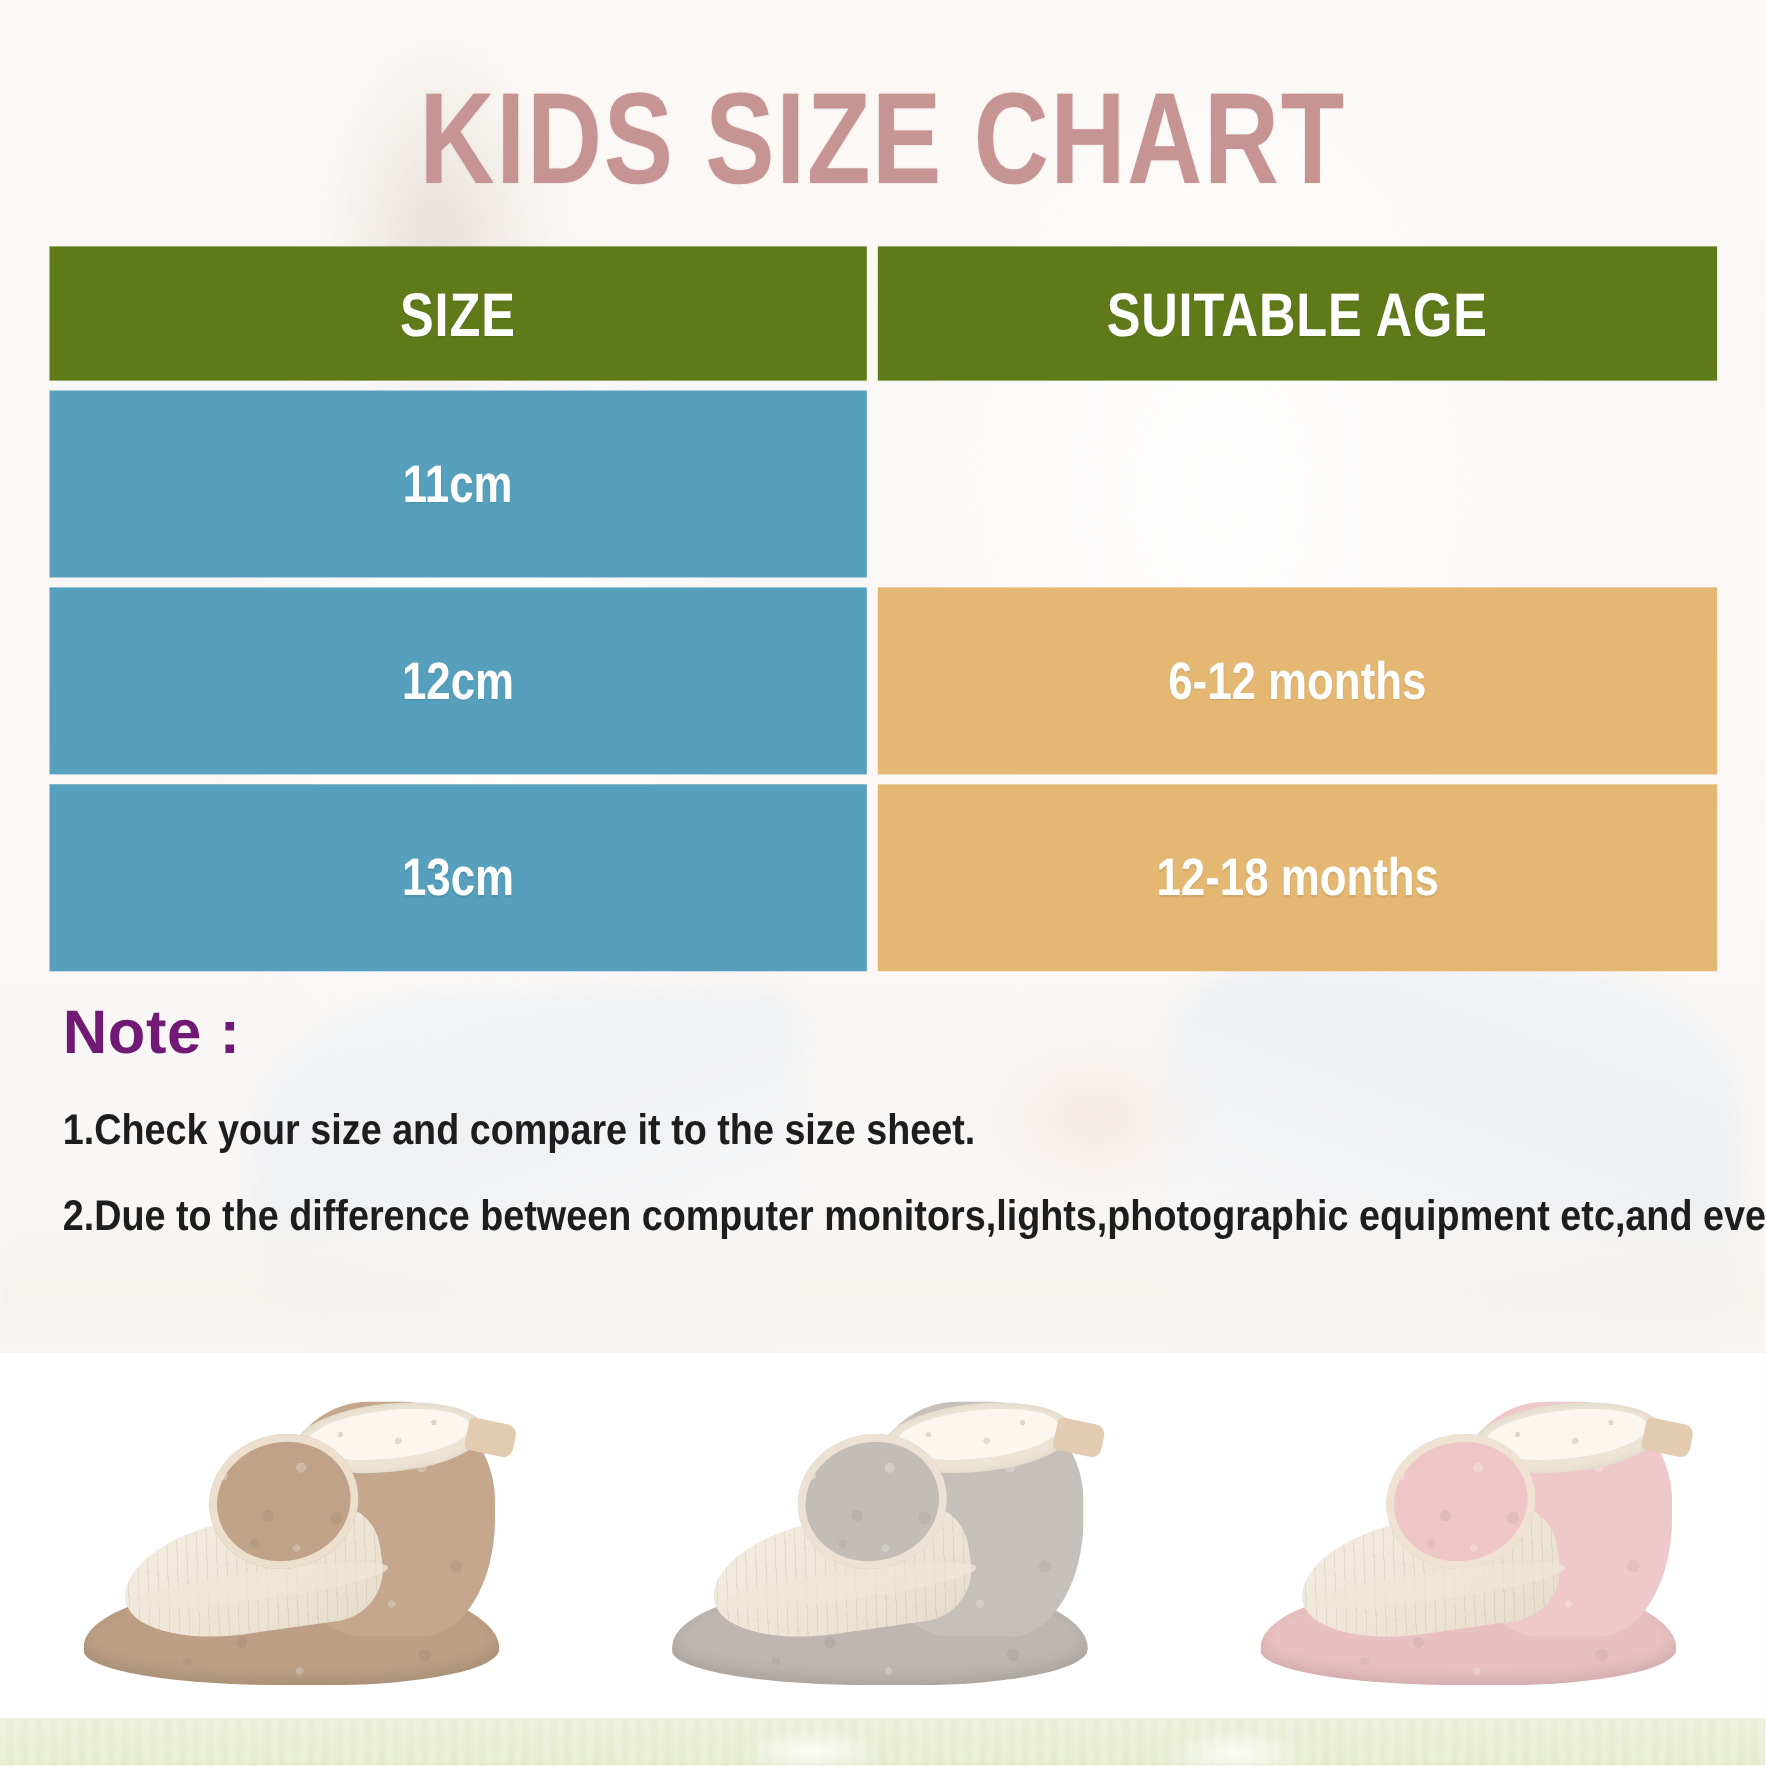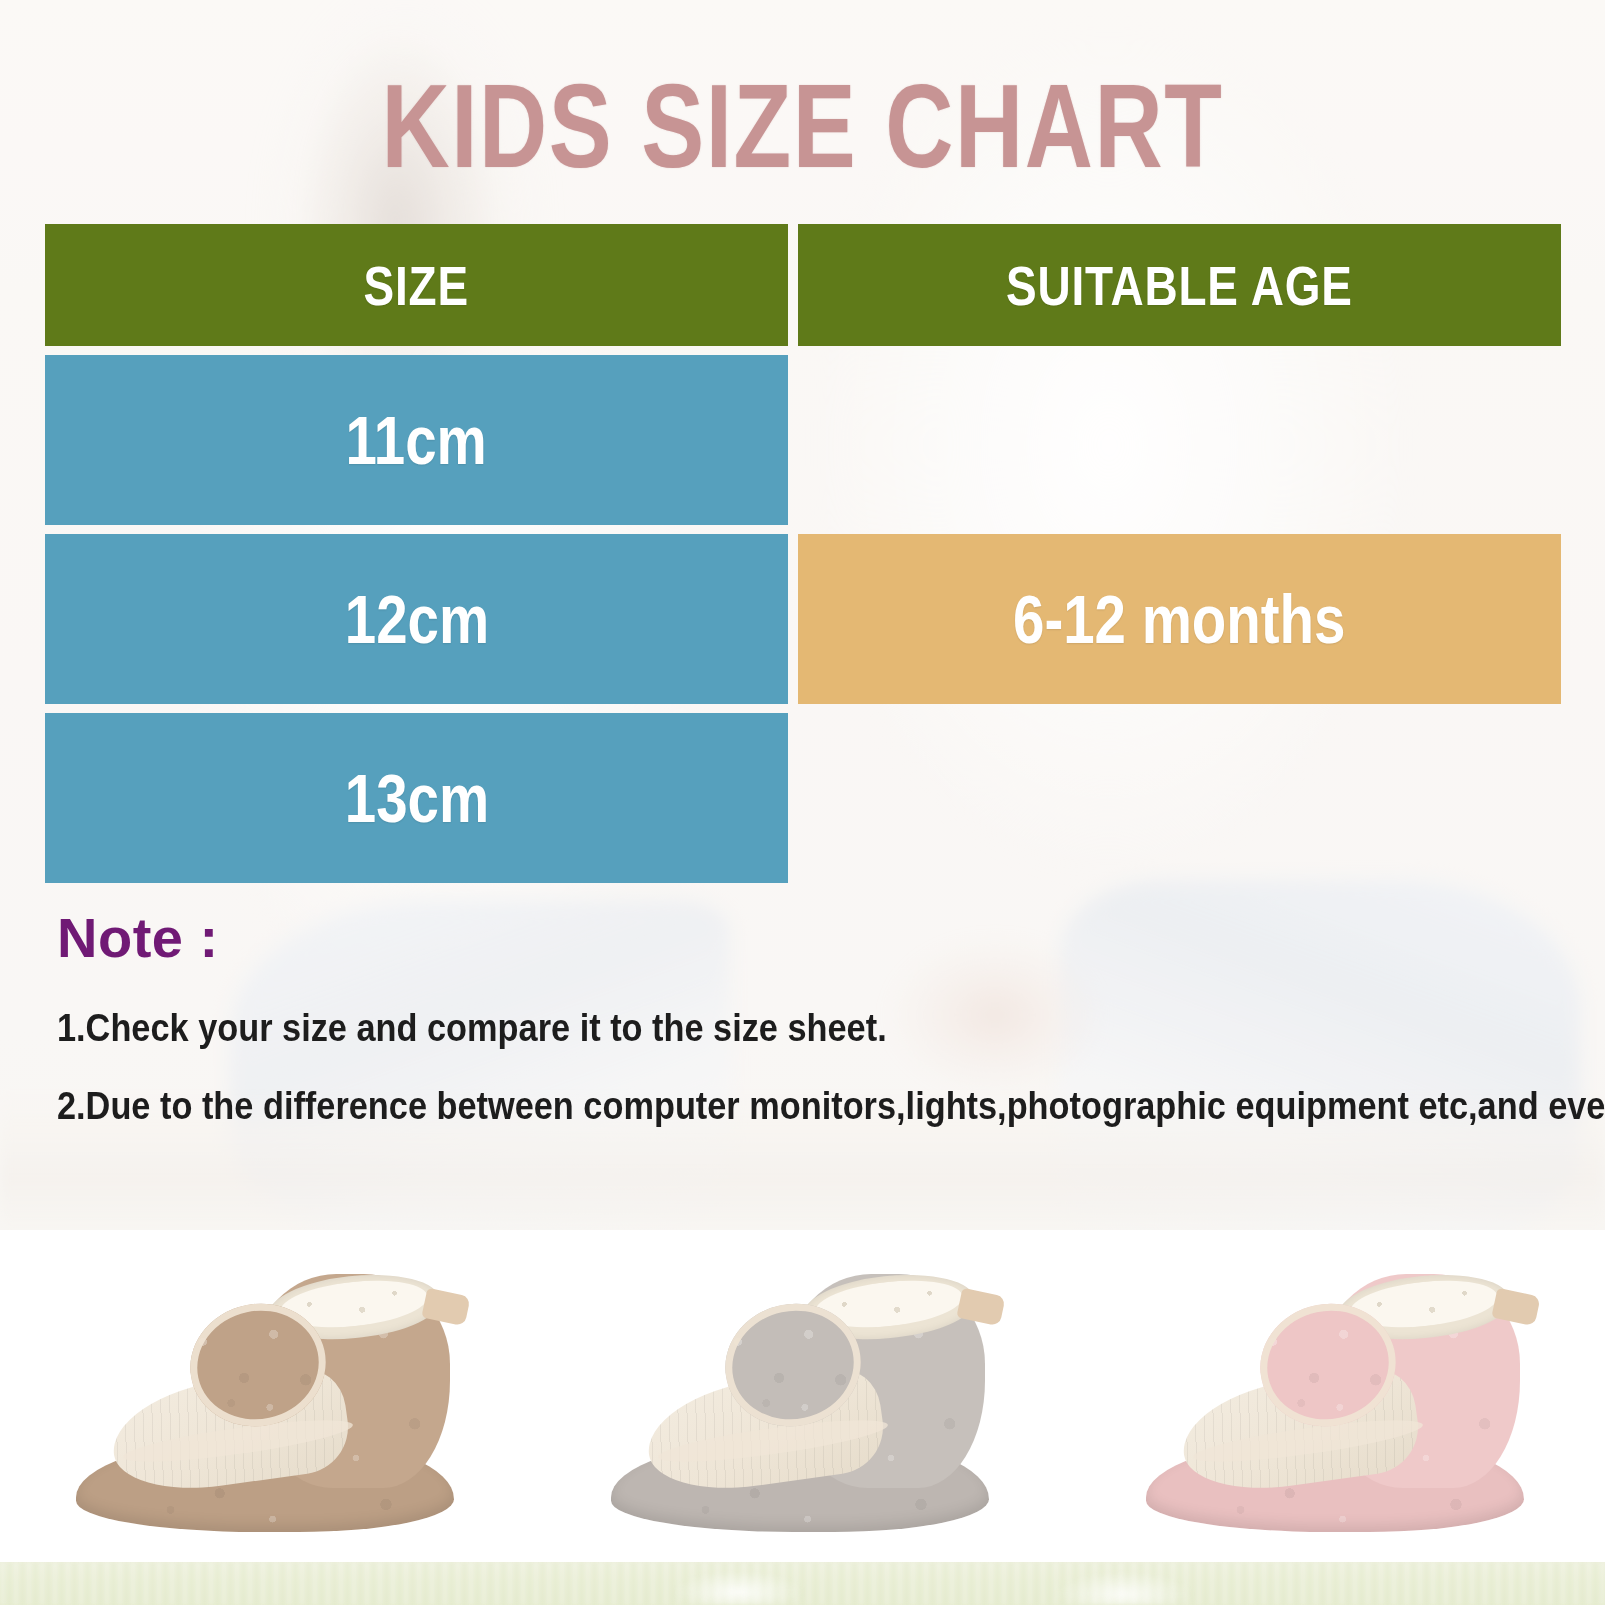--- a/index.html
+++ b/index.html
@@ -191,21 +191,21 @@
     font-size: 56px;
     letter-spacing: 1px;
     transform: none;
   }
   .head .t-cell span {
     display: inline-block;
     transform: scaleX(0.82);
   }
   .body-row .c-size { height: 170px; background: #56a0bd; }
   .body-row .c-age  { height: 170px; background: #e4b873; }
-  .body-row .t-cell { font-size: 68px; font-weight: normal; }
+  .body-row .t-cell { font-size: 48px; font-weight: normal; }
   .body-row .t-cell span {
     display: inline-block;
     transform: scaleX(0.83);
     font-weight: bold;
   }
 
   
   .note-wrap {
     position: absolute;
     left: 57px;
@@ -399,20 +399,23 @@
       </div>
       <div class="t-cell c-age">
         <span>6-12 months</span>
       </div>
     </div>
 
     <div class="t-row body-row">
       <div class="t-cell c-size">
         <span>13cm</span>
       </div>
+      <div class="t-cell c-age">
+        <span>12-18 months</span>
+      </div>
     </div>
 
   </div>
 
   <div class="note-wrap">
     <div class="note-title">Note :</div>
     <div class="note-line l1">
       <span>1.Check your size and compare it to the size sheet.</span>
     </div>
     <div class="note-line">

